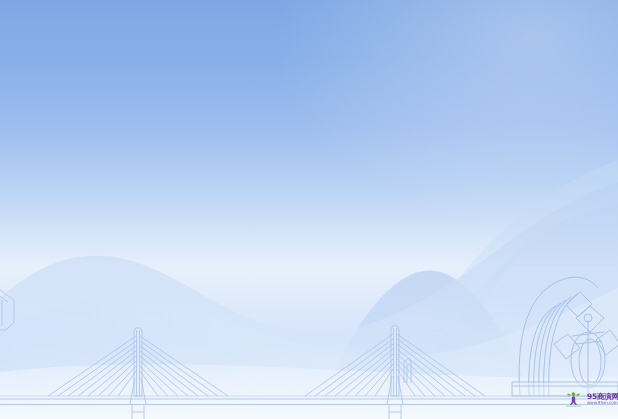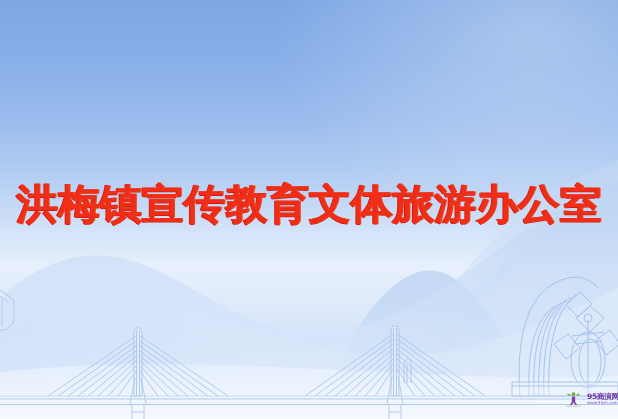--- a/index.html
+++ b/index.html
@@ -249,23 +249,20 @@
         <line x1="512" y1="386" x2="618" y2="386"></line>
       </g>
 
       <g>
         <path d="M 404 383 L 404 362 L 409 358 L 411 362 L 411 383"></path>
         <line x1="407" y1="364" x2="407" y2="383"></line>
       </g>
     </g>
   </svg>
 
-  <div class="title-wrap">
-    <div class="title">洪梅镇宣传教育文体旅游办公室</div>
-  </div>
 
   <div class="watermark">
     <div class="wm-mark">
       <svg viewBox="0 0 16 17" width="15" height="16" xmlns="http://www.w3.org/2000/svg">
         <g fill="#6fae2f">
           <path d="M8 1.4c1.1 0 2 .9 2 2s-.9 2-2 2-2-.9-2-2 .9-2 2-2z"></path>
           <path d="M1.2 3.2c1.8-.6 3.4.2 4 1.6-1.8.7-3.4-.1-4-1.6z"></path>
           <path d="M14.8 3.2c-1.8-.6-3.4.2-4 1.6 1.8.7 3.4-.1 4-1.6z"></path>
         </g>
         <g fill="#7b3fae">

